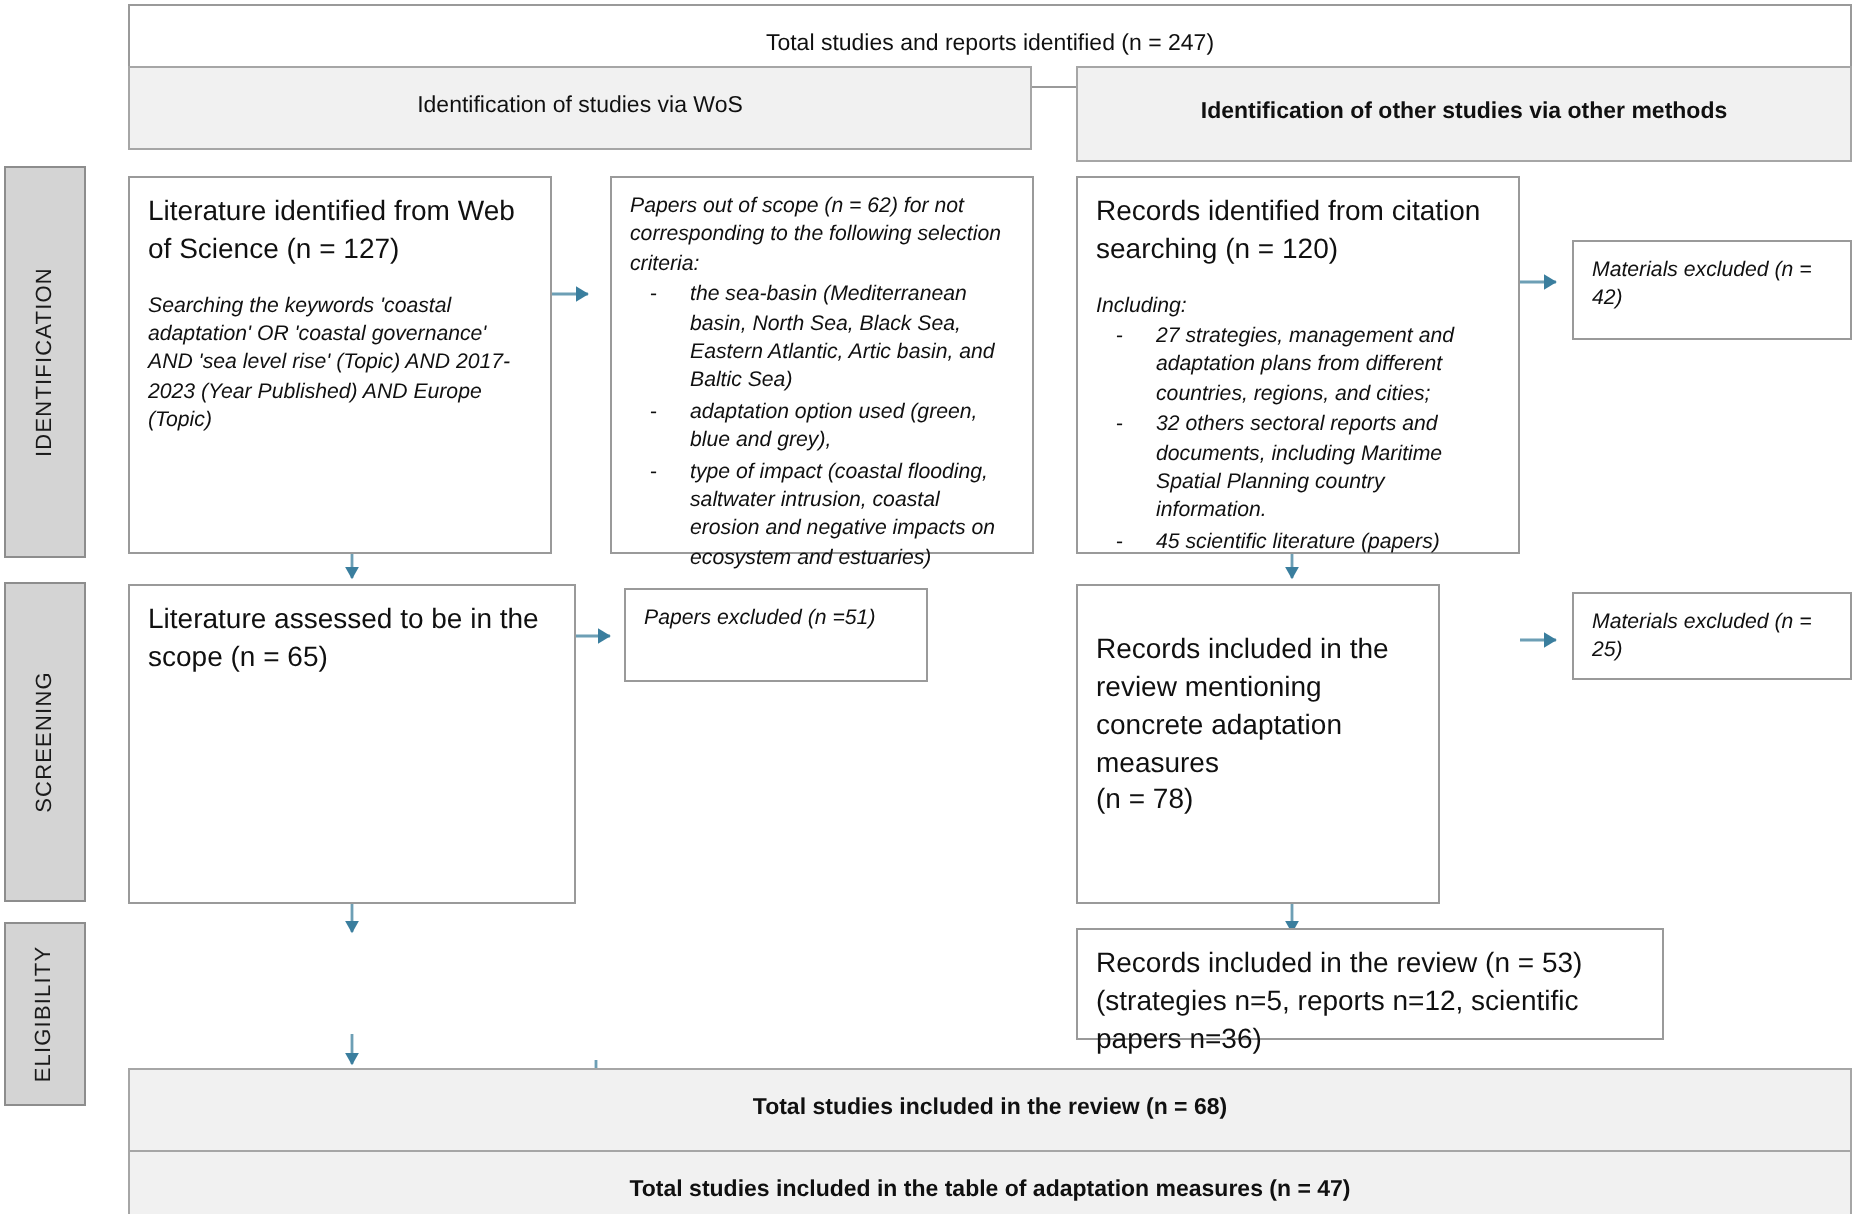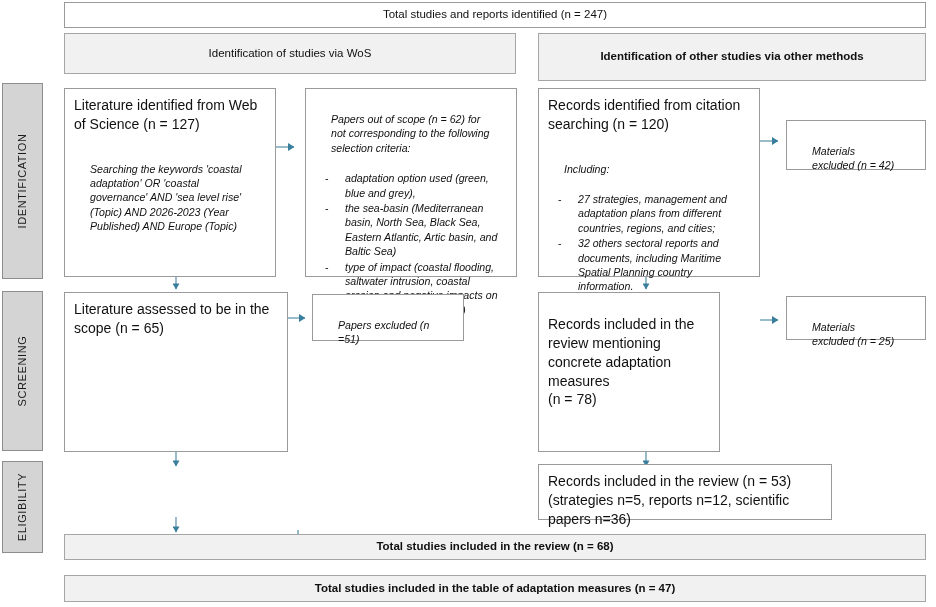--- a/index.html
+++ b/index.html
@@ -30,21 +30,21 @@
   }
   .box.gray {
     background: #f1f1f1;
     border: 1px solid #a6a6a6;
   }
   .box.center {
     display: flex;
     align-items: center;
     justify-content: center;
     text-align: center;
-    padding: 4px 10px;
+    padding: 20px 10px;
   }
   .box.bold { font-weight: bold; }
 
   .stage {
     position: absolute;
     box-sizing: border-box;
     background: #d4d4d4;
     border: 1px solid #8d8d8d;
     display: flex;
     align-items: center;
@@ -60,21 +60,21 @@
 
   .hdr {
     font-size: 14px;
     margin: 0 0 2px 0;
     line-height: 1.34;
   }
   .ital {
     font-style: italic;
     font-size: 10.6px;
     line-height: 1.36;
-    margin: 16px;
+    margin: 0;
   }
   .gap { height: 10px; }
 
   ul.dashlist {
     margin: 1px 0 0 0;
     padding: 0;
     list-style: none;
   }
   ul.dashlist > li {
     position: relative;
@@ -154,28 +154,28 @@
   <div class="stage" style="left:2px; top:291px; width:41px; height:160px;">
     <span>SCREENING</span>
   </div>
   <div class="stage" style="left:2px; top:461px; width:41px; height:92px;">
     <span>ELIGIBILITY</span>
   </div>
 
   <div class="box" style="left:64px; top:88px; width:212px; height:189px;">
     <p class="hdr">Literature  identified from Web of Science (n = 127)</p>
     <div class="gap"></div>
-    <p class="ital">Searching the keywords 'coastal adaptation' OR 'coastal governance' AND 'sea level rise' (Topic) AND 2026-2023 (Year Published) AND Europe (Topic)</p>
+    <p class="ital">Searching the keywords 'coastal adaptation' OR 'coastal governance' AND 'sea level rise' (Topic) AND 2017-2023 (Year Published) AND Europe (Topic)</p>
   </div>
 
   <div class="box" style="left:305px; top:88px; width:212px; height:189px;">
     <p class="ital">Papers out of scope (n = 62) for not corresponding to the following selection criteria:</p>
     <ul class="dashlist">
+      <li>the sea-basin (Mediterranean basin, North Sea, Black Sea, Eastern Atlantic, Artic basin, and Baltic Sea)</li>
       <li>adaptation option used (green, blue and grey),</li>
-      <li>the sea-basin (Mediterranean basin, North Sea, Black Sea, Eastern Atlantic, Artic basin, and Baltic Sea)</li>
       <li>type of impact (coastal flooding, saltwater intrusion, coastal erosion and negative impacts on ecosystem and estuaries)</li>
     </ul>
   </div>
 
   <div class="box" style="left:538px; top:88px; width:222px; height:189px;">
     <p class="hdr">Records identified from citation searching (n = 120)</p>
     <div class="gap"></div>
     <p class="ital">Including:</p>
     <ul class="dashlist">
       <li>27 strategies, management and adaptation plans from different countries, regions, and cities;</li>

